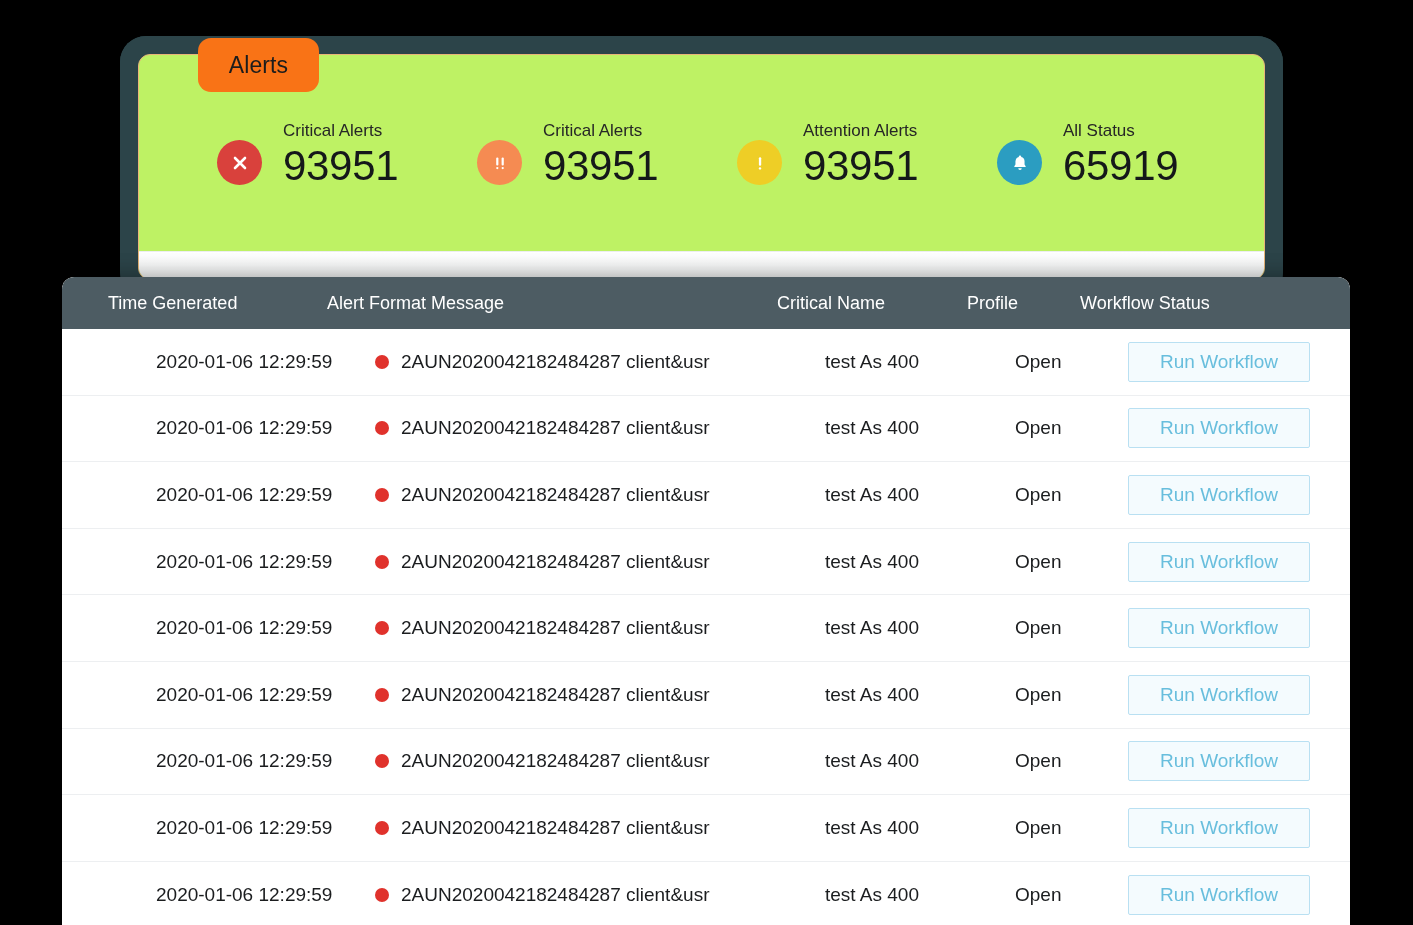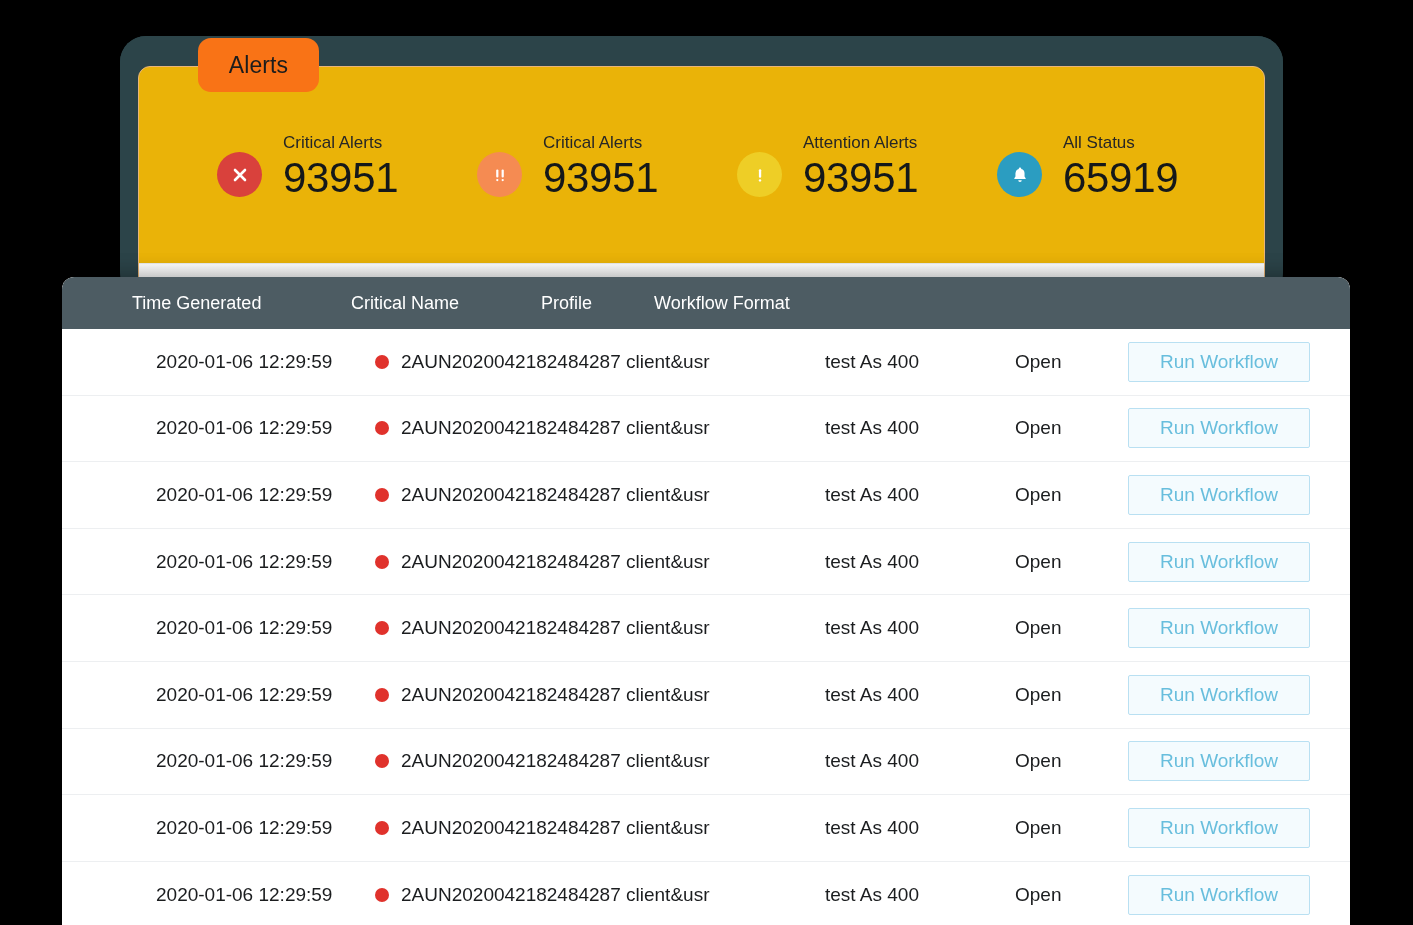--- a/index.html
+++ b/index.html
@@ -23,26 +23,25 @@
   .back-card{
     position:absolute;
     left:120px; top:36px;
     width:1163px; height:262px;
     border-radius:26px;
     background:#2c4449;
     padding:18px;
   }
   .back-card-inner{
     width:100%; height:100%;
-    background:#eab308;
+    background:#bef264;
     border:1.5px solid #e9b579;
     border-radius:12px;
     position:relative;
     overflow:hidden;
-    margin-top:12px;
   }
 
   
   .alerts-tab{
     position:absolute;
     left:198px; top:38px;
     width:121px; height:54px;
     background:#f97316;
     border-radius:13px;
     display:flex; align-items:center; justify-content:center;
@@ -115,21 +114,20 @@
     box-shadow:0 -2px 22px rgba(0,0,0,0.22), 0 14px 34px rgba(0,0,0,0.4);
     overflow:hidden;
     z-index:30;
   }
   .table-head{
     height:52px;
     background:#4d5c63;
     border-radius:12px 12px 0 0;
     display:flex;
     align-items:center;
-    padding-left:24px;
   }
   .th{
     font-size:18px;
     color:#ffffff;
     white-space:nowrap;
   }
   .c-time   { width:265px; padding-left:46px; }
   .c-msg    { width:450px; }
   .c-profile{ width:190px; }
   .c-status { width:113px; }
@@ -239,23 +237,24 @@
 </div>
 
 <div class="alerts-tab">
   <span class="alerts-tab-label">Alerts</span>
 </div>
 
 <div class="table-card">
 
   <div class="table-head">
     <span class="th c-time">Time Generated</span>
+    <span class="th c-msg">Alert Format Message</span>
     <span class="th c-profile">Critical Name</span>
     <span class="th c-status">Profile</span>
-    <span class="th c-wf">Workflow Format</span>
+    <span class="th c-wf">Workflow Status</span>
   </div>
 
   <div id="table-body">
       <div class="row">
         <span class="td c-time">2020-01-06 12:29:59</span>
         <span class="td c-msg">
           <span class="dot" style="background: rgb(224, 50, 44);"></span>
           <span>2AUN2020042182484287 client&amp;usr</span>
         </span>
         <span class="td c-profile">test As 400</span>

